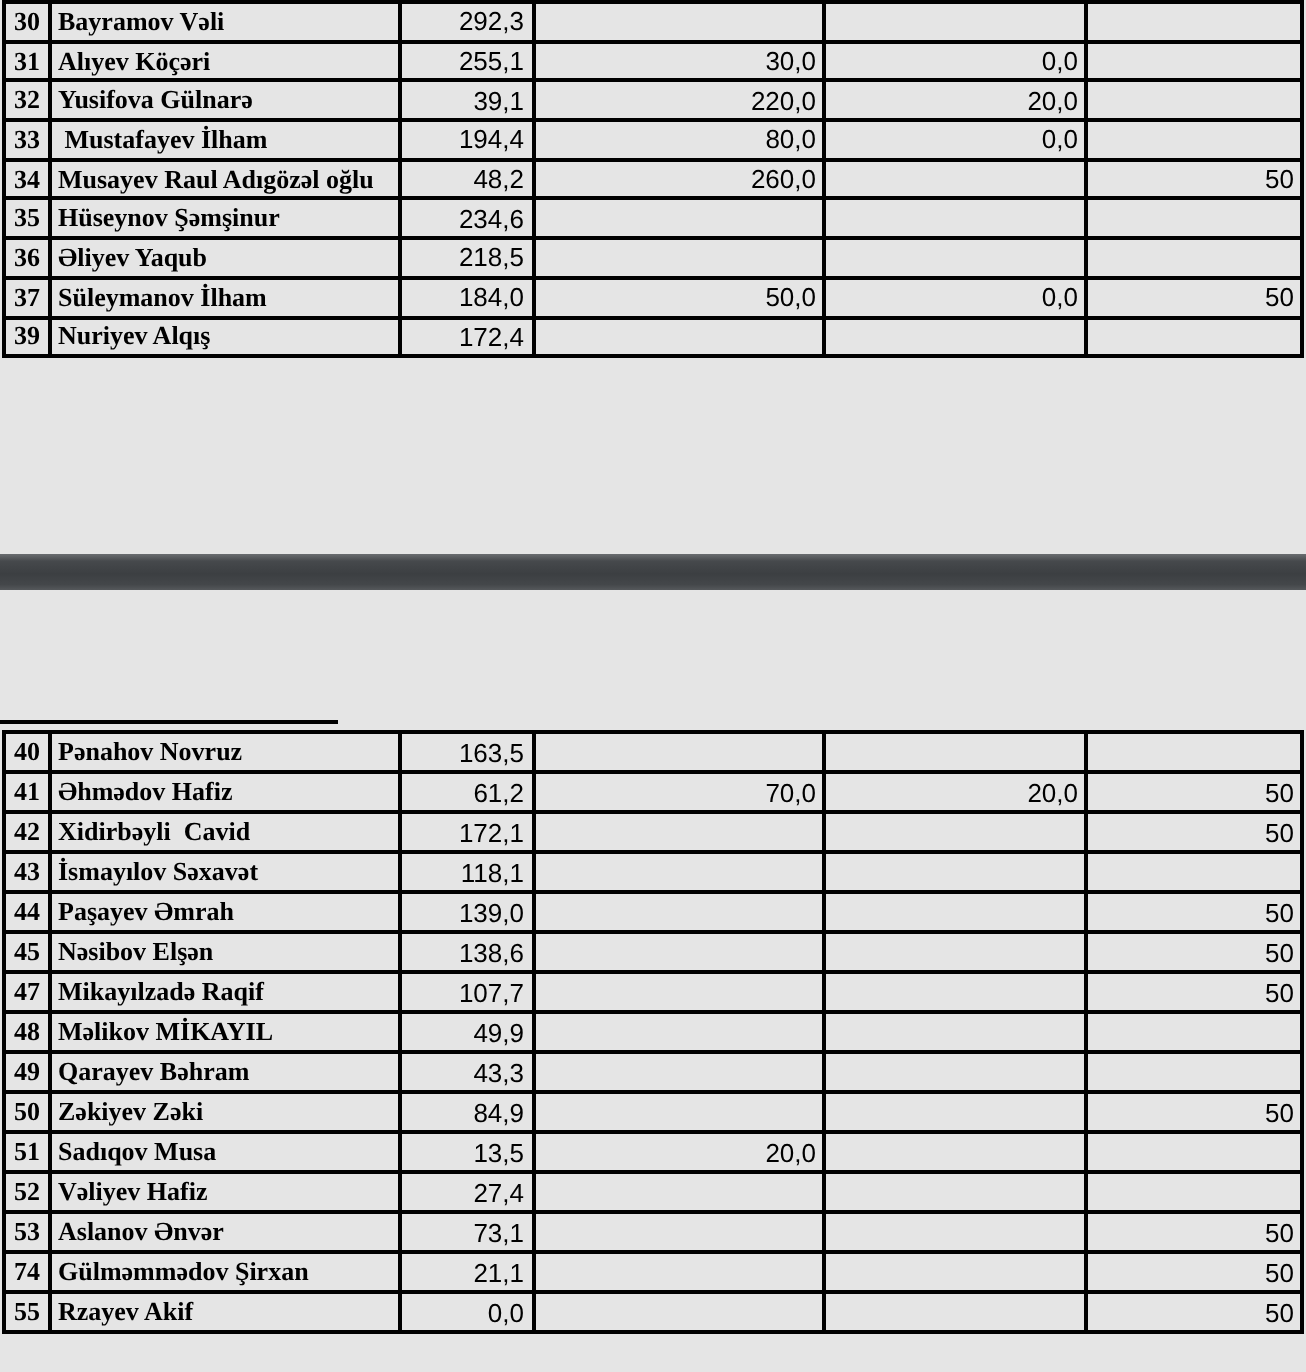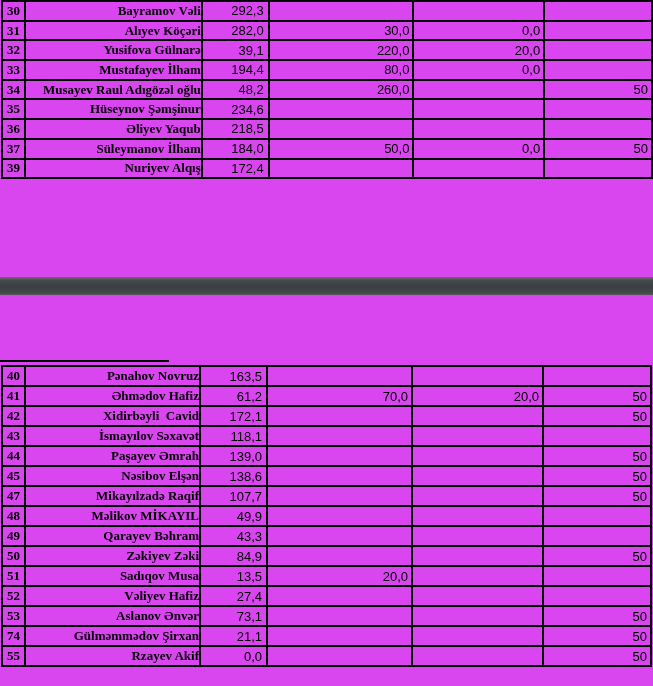--- a/index.html
+++ b/index.html
@@ -1,21 +1,21 @@
 <!DOCTYPE html>
 <html><head>
 <meta charset="utf-8">
 <style>
   html,body{margin:0;padding:0;}
   body{
     width:653px;height:686px;position:relative;overflow:hidden;
     background:#ffffff;
     font-family:"Liberation Sans",sans-serif;
   }
-  .doc-canvas{position:absolute;inset:0;background:#d946ef;}
+  .doc-canvas{position:absolute;inset:0;background:#e5e5e5;}
 
   table.score-table{
     border-collapse:collapse;table-layout:fixed;
     position:absolute;left:1px;
   }
   #page1-table{top:0px;}
   #page2-table{top:365px;}
   #page1-table tr{height:19.7px;}
   #page2-table tr{height:20px;}
 
@@ -23,21 +23,21 @@
     border:2px solid #000;
     padding:0;vertical-align:middle;overflow:hidden;
     color:#000;
   }
   .c-num{
     font-family:"Liberation Serif",serif;font-weight:bold;font-size:13px;
     text-align:center;
   }
   .c-name{
     font-family:"Liberation Serif",serif;font-weight:bold;font-size:13px;
-    text-align:right;padding-left:17px;white-space:pre;
+    text-align:left;padding-left:3px;white-space:pre;
   }
   .c-v1,.c-v2,.c-v3,.c-v4{
     font-family:"Liberation Sans",sans-serif;font-size:13px;
     text-align:right;
   }
   .c-v1{padding-right:4px;}
   .c-v2,.c-v3,.c-v4{padding-right:3px;}
 
   .page-separator{
     position:absolute;top:277px;left:0;width:653px;height:18px;
@@ -66,21 +66,21 @@
           <td class="c-num">30</td>
           <td class="c-name">Bayramov Vəli</td>
           <td class="c-v1">292,3</td>
           <td class="c-v2"></td>
           <td class="c-v3"></td>
           <td class="c-v4"></td>
         </tr>
         <tr>
           <td class="c-num">31</td>
           <td class="c-name">Alıyev Köçəri</td>
-          <td class="c-v1">282,0</td>
+          <td class="c-v1">255,1</td>
           <td class="c-v2">30,0</td>
           <td class="c-v3">0,0</td>
           <td class="c-v4"></td>
         </tr>
         <tr>
           <td class="c-num">32</td>
           <td class="c-name">Yusifova Gülnarə</td>
           <td class="c-v1">39,1</td>
           <td class="c-v2">220,0</td>
           <td class="c-v3">20,0</td>

